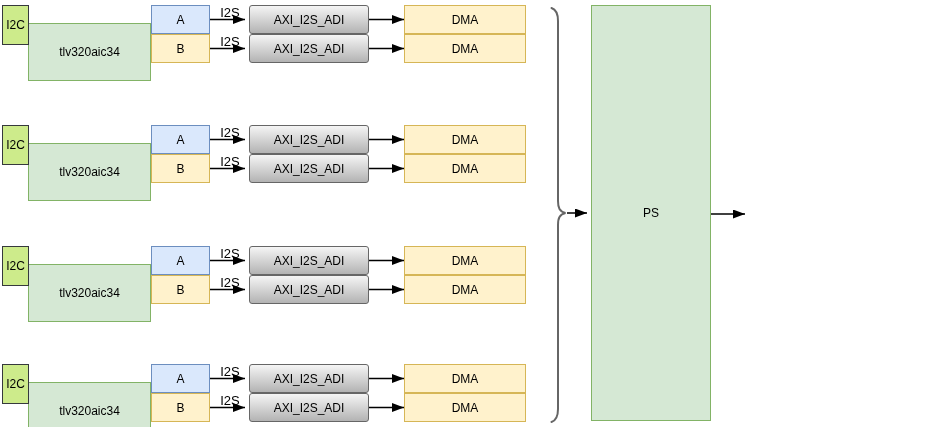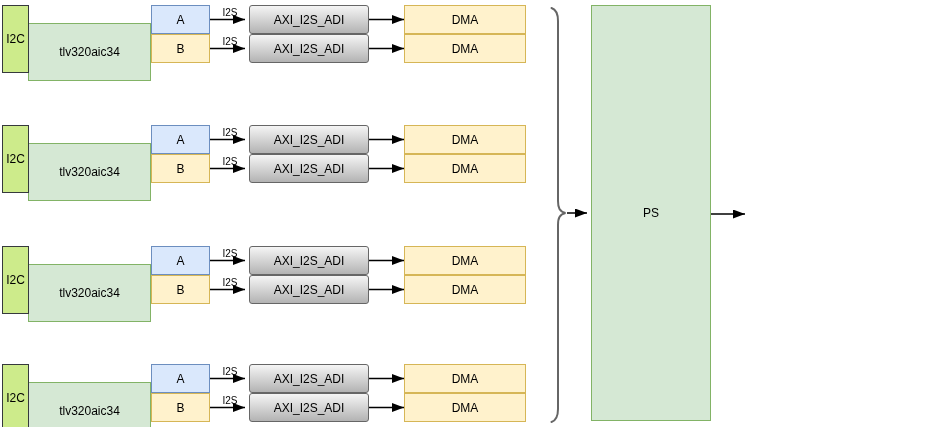--- a/index.html
+++ b/index.html
@@ -7,33 +7,33 @@
     position:relative;width:951px;height:427px;background:#fff;overflow:hidden;
     font-family:"Liberation Sans",sans-serif;color:var(--text,#000);
   }
   .row{position:absolute;left:0;width:560px;height:58px;}
   .r0{top:5px}.r1{top:125px}.r2{top:246px}.r3{top:364px}
   .block{
     position:absolute;box-sizing:border-box;border:1px solid #000;
     display:flex;align-items:center;justify-content:center;
     font-size:12px;line-height:14px;text-align:center;
   }
-  .i2c{left:2px;top:0;width:27px;height:68px;background:var(--i2c-fill,#cdeb8b);border-color:var(--i2c-border,#36393d);z-index:3}
+  .i2c{left:2px;top:0;width:27px;height:40px;background:var(--i2c-fill,#cdeb8b);border-color:var(--i2c-border,#36393d);z-index:3}
   .codec{left:28px;top:18px;width:123px;height:58px;background:var(--codec-fill,#d5e8d4);border-color:var(--codec-border,#82b366);z-index:1}
   .porta{left:151px;top:0;width:59px;height:29px;background:var(--port-a-fill,#dae8fc);border-color:var(--port-a-border,#6c8ebf);z-index:2}
   .portb{left:151px;top:29px;width:59px;height:29px;background:var(--port-b-fill,#fff2cc);border-color:var(--port-b-border,#d6b656);z-index:2}
   .axi{
     left:249px;width:120px;height:29px;border-radius:3px;
     background:linear-gradient(var(--axi-fill-top,#f5f5f5),var(--axi-fill-bottom,#b3b3b3));
     border-color:var(--axi-border,#666666);
   }
   .axi.a{top:0}.axi.b{top:29px}
   .dma{left:404px;width:122px;height:29px;background:var(--dma-fill,#fff2cc);border-color:var(--dma-border,#d6b656);}
   .dma.a{top:0}.dma.b{top:29px}
-  .i2s{position:absolute;left:213px;width:34px;height:13px;line-height:13px;font-size:10px;text-align:center;}
+  .i2s{position:absolute;left:213px;width:34px;height:13px;line-height:13px;font-size:13px;text-align:center;}
   .i2s.a{top:1px}.i2s.b{top:30px}
   .ps{left:591px;top:5px;width:120px;height:416px;background:var(--ps-fill,#d5e8d4);border-color:var(--ps-border,#82b366);text-align:right;}
   .app{left:749px;top:185px;width:121px;height:60px;background:var(--app-fill,#f5f5f5);border-color:var(--app-border,#666666);white-space:pre-line;z-index:1}
   .eth{left:870px;top:185px;width:79px;height:60px;background:var(--ethernet-fill,#f8cecc);border-color:var(--ethernet-border,#b85450);z-index:2}
   #wires{position:absolute;left:0;top:0;width:951px;height:427px;pointer-events:none;z-index:4}
   #wires line{stroke:var(--arrow,#000);stroke-width:1.5}
   #wires .brace{stroke:var(--brace,#666);stroke-width:2;fill:none;stroke-linecap:round}
 </style>
 </head>
 <body>

